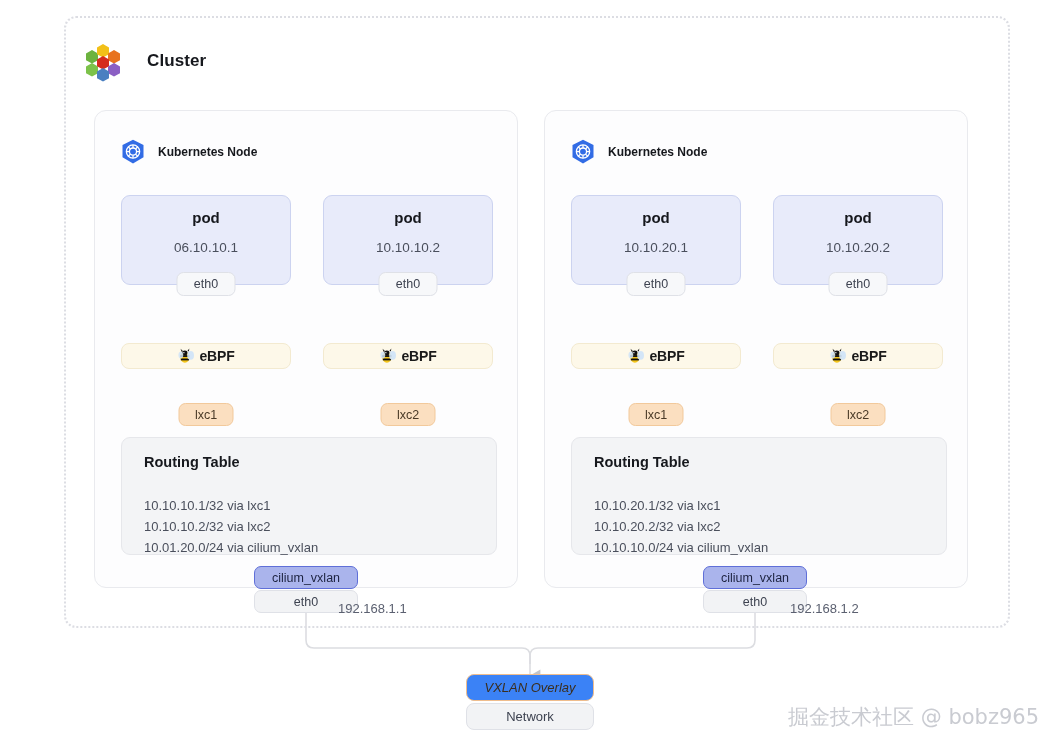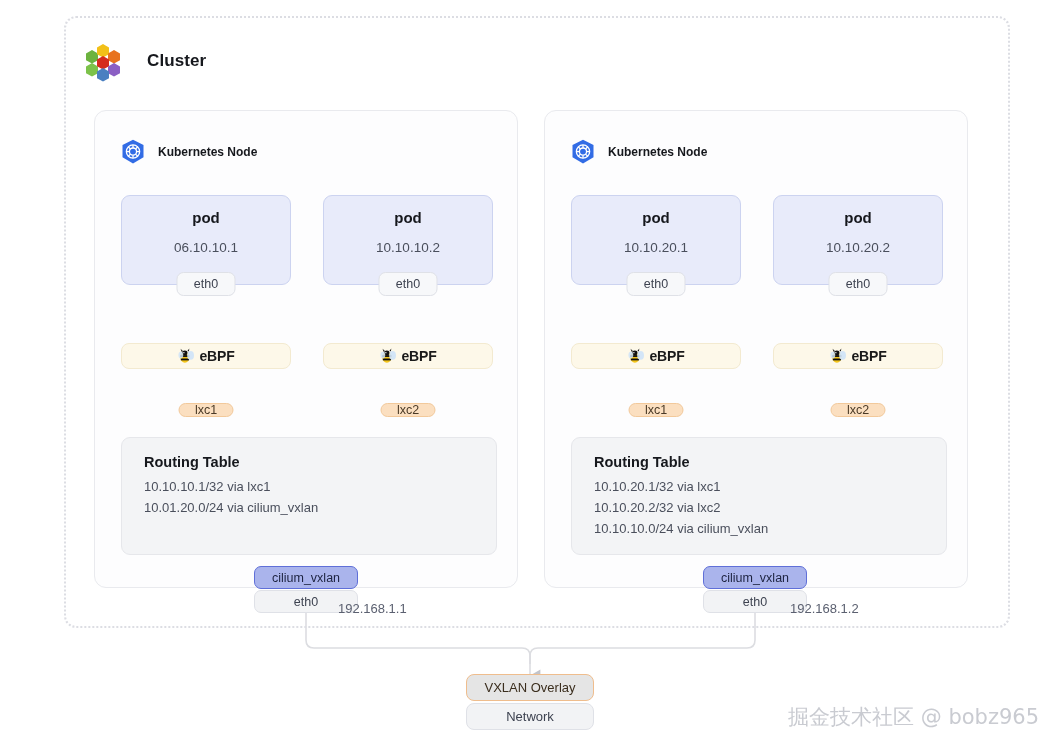--- a/index.html
+++ b/index.html
@@ -76,21 +76,21 @@
     display: inline-flex; align-items: center; justify-content: center;
     border-radius: 7px; font-size: 12.5px; white-space: nowrap;
   }
   .pill-eth {
     position: absolute; left: 50%; transform: translateX(-50%);
     bottom: -12px; width: 59px; height: 24px;
     background: #f7f8fa; border: 1px solid #dfe1e7; color: #3d4250;
   }
   .pill-lxc {
     position: absolute; left: 50%; transform: translateX(-50%);
-    width: 55px; height: 14px;
+    width: 55px; height: 23px;
     background: #fbdfc0; border: 1px solid #f2c99b; color: #4a3a27;
   }
 
   
   .ebpf {
     position: absolute;
     width: 170px; height: 26px;
     background: #fdf8e9; border: 1px solid #f3ead0;
     border-radius: 8px;
     display: flex; align-items: center; justify-content: center; gap: 3px;
@@ -99,21 +99,21 @@
   .bee-icon { width: 19px; height: 17px; display: block; }
 
   
   .routing {
     position: absolute;
     width: 376px; height: 118px;
     background: #f3f4f6; border: 1px solid #e6e7eb;
     border-radius: 9px;
     padding: 16px 0 0 22px;
   }
-  .routing-title { font-size: 14.5px; font-weight: bold; color: #16181d; margin-bottom: 6px; }
+  .routing-title { font-size: 14.5px; font-weight: bold; color: #16181d; margin-bottom: 25px; }
   .routing-line  { font-size: 13px; color: #4a4f5c; line-height: 1.62; }
 
   
   .iface-stack { position: absolute; width: 104px; }
   .pill-vxlan {
     width: 104px; height: 23px;
     background: #aab4ec; border: 1.5px solid #5f6fd8; color: #1d2340;
     border-radius: 7px;
     margin-top: 12px;
   }
@@ -123,22 +123,22 @@
     border-radius: 7px;
   }
   .node-ip {
     position: absolute; font-size: 13px; color: #5b6070; white-space: nowrap;
   }
 
   
   .overlay-stack { position: absolute; left: 466px; top: 674px; width: 128px; }
   .pill-overlay {
     width: 128px; height: 27px;
-    background: #e5e5e5; border: 1px solid #efbd8d; color: #3b2e1e;
-    border-radius: 8px; font-size: 13px;
+    background: #3b82f6; border: 1px solid #efbd8d; color: #3b2e1e;
+    border-radius: 8px; font-size: 13px; font-style: italic;
   }
   .pill-network {
     width: 128px; height: 27px; margin-top: 2px;
     background: #f2f3f5; border: 1px solid #dfe1e7; color: #3d4250;
     border-radius: 8px; font-size: 13px;
   }
 
   
   .wires { position: absolute; left: 0; top: 0; width: 1059px; height: 751px; pointer-events: none; }
 
@@ -261,20 +261,21 @@
       <circle cx="7.3" cy="6" r=".9" fill="#fff"></circle>
       <ellipse cx="16" cy="9.6" rx="4.4" ry="5.6" fill="#cfe3f7" opacity=".92"></ellipse>
       <ellipse cx="3.4" cy="9.2" rx="3.1" ry="4.4" fill="#cfe3f7" opacity=".85"></ellipse>
     </svg>
     <span class="ebpf-label">eBPF</span>
   </div>
 
   <div class="routing" style="left:26px; top:326px;">
     <div class="routing-title">Routing Table</div>
     <div class="routing-line">10.10.10.1/32 via lxc1</div>
+    <div class="routing-line">10.10.10.2/32 via lxc2</div>
     <div class="routing-line">10.01.20.0/24 via cilium_vxlan</div>
   </div>
 </div>
 
 <div class="iface-stack" style="left:254px; top:554px;">
   <div class="pill pill-vxlan">cilium_vxlan</div>
   <div class="pill pill-eth-node">eth0</div>
 </div>
 <span class="node-ip" style="left:338px; top:601px;">192.168.1.1</span>
 

